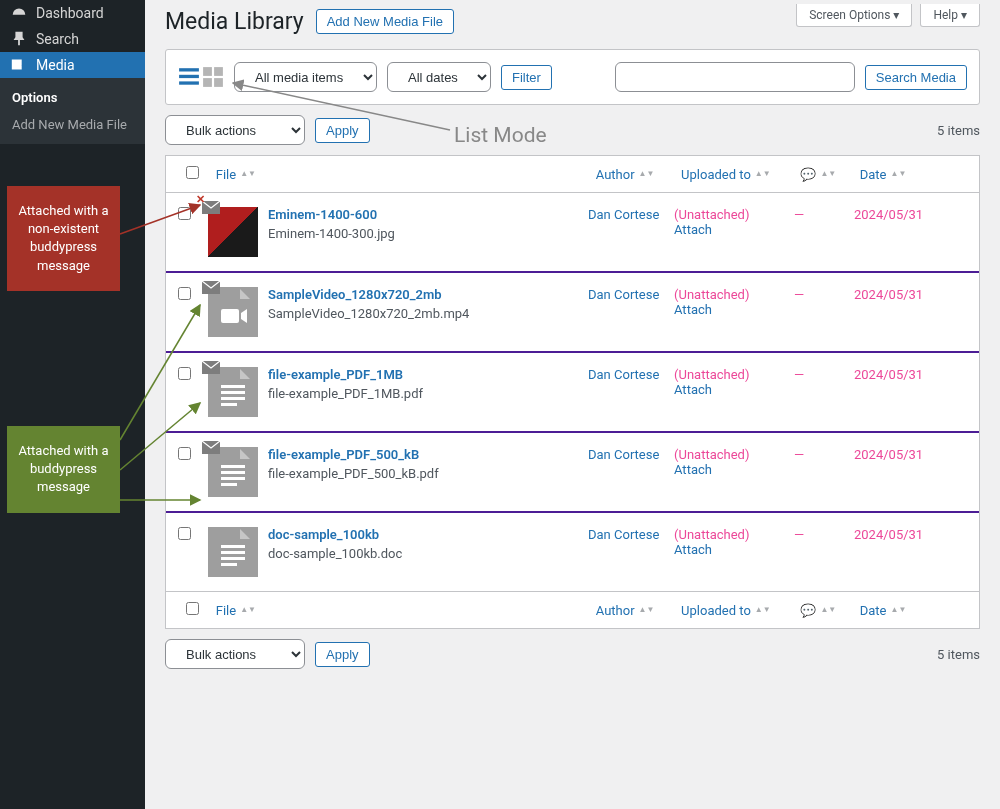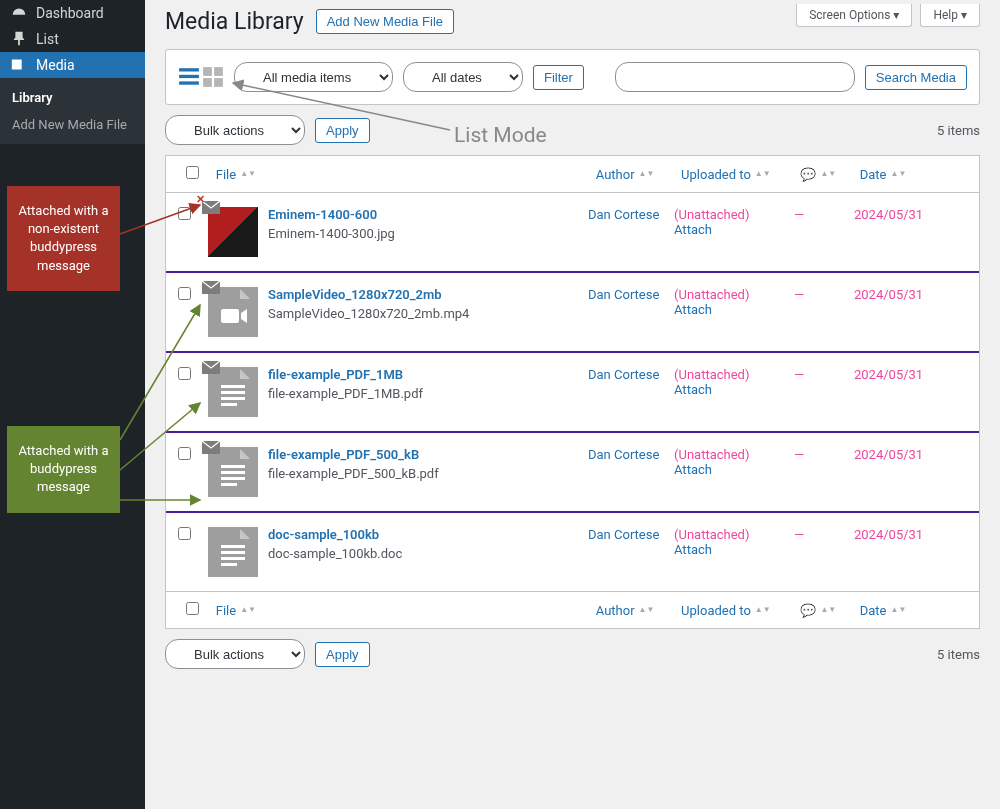--- a/index.html
+++ b/index.html
@@ -120,23 +120,23 @@
     padding: 12px;
     margin-top: 14px;
     display: flex;
     align-items: center;
     gap: 10px;
   }
   .viewmode { display: flex; gap: 2px; }
   .viewmode svg { width: 22px; height: 22px; cursor: pointer; }
   select, .search-input {
     font-size: 13px;
-    padding: 4px 24px;
+    padding: 4px 16px;
     border: 1px solid #8c8f94;
-    border-radius: 13px;
+    border-radius: 6px;
     background: #fff;
     color: #2c3338;
     height: 30px;
   }
   .search-input { width: 240px; }
   .spacer { flex: 1; }
 
   
   .bulkrow {
     display: flex;
@@ -235,30 +235,30 @@
   <div class="sidebar-item">
     <svg viewBox="0 0 20 20">
         <path d="M3 12a7 7 0 0114 0H3zM10 6a1 1 0 110 2 1 1 0 010-2z"></path>
       </svg>
     <span>Dashboard</span>
   </div>
   <div class="sidebar-item">
     <svg viewBox="0 0 20 20">
         <path d="M6 2l8 0 0 6 2 3-5 0 0 6-2 0 0-6-5 0 2-3z"></path>
       </svg>
-    <span>List</span>
+    <span>Search</span>
   </div>
   <div class="sidebar-item active">
     <svg viewBox="0 0 20 20">
         <path d="M2 4h11v11H2zM5 6h1v7H5zM8 7l5 3-5 3z" fill="#fff"></path>
       </svg>
     <span>Media</span>
   </div>
   <div class="sidebar-sub">
-    <div class="current">Library</div>
+    <div class="current">Options</div>
     <div>Add New Media File</div>
   </div>
 
   <div class="callout red">Attached with a non-existent buddypress message</div>
   <div class="callout green">Attached with a buddypress message</div>
 </div>
 
 <div class="main">
 
   <div class="topbar">

